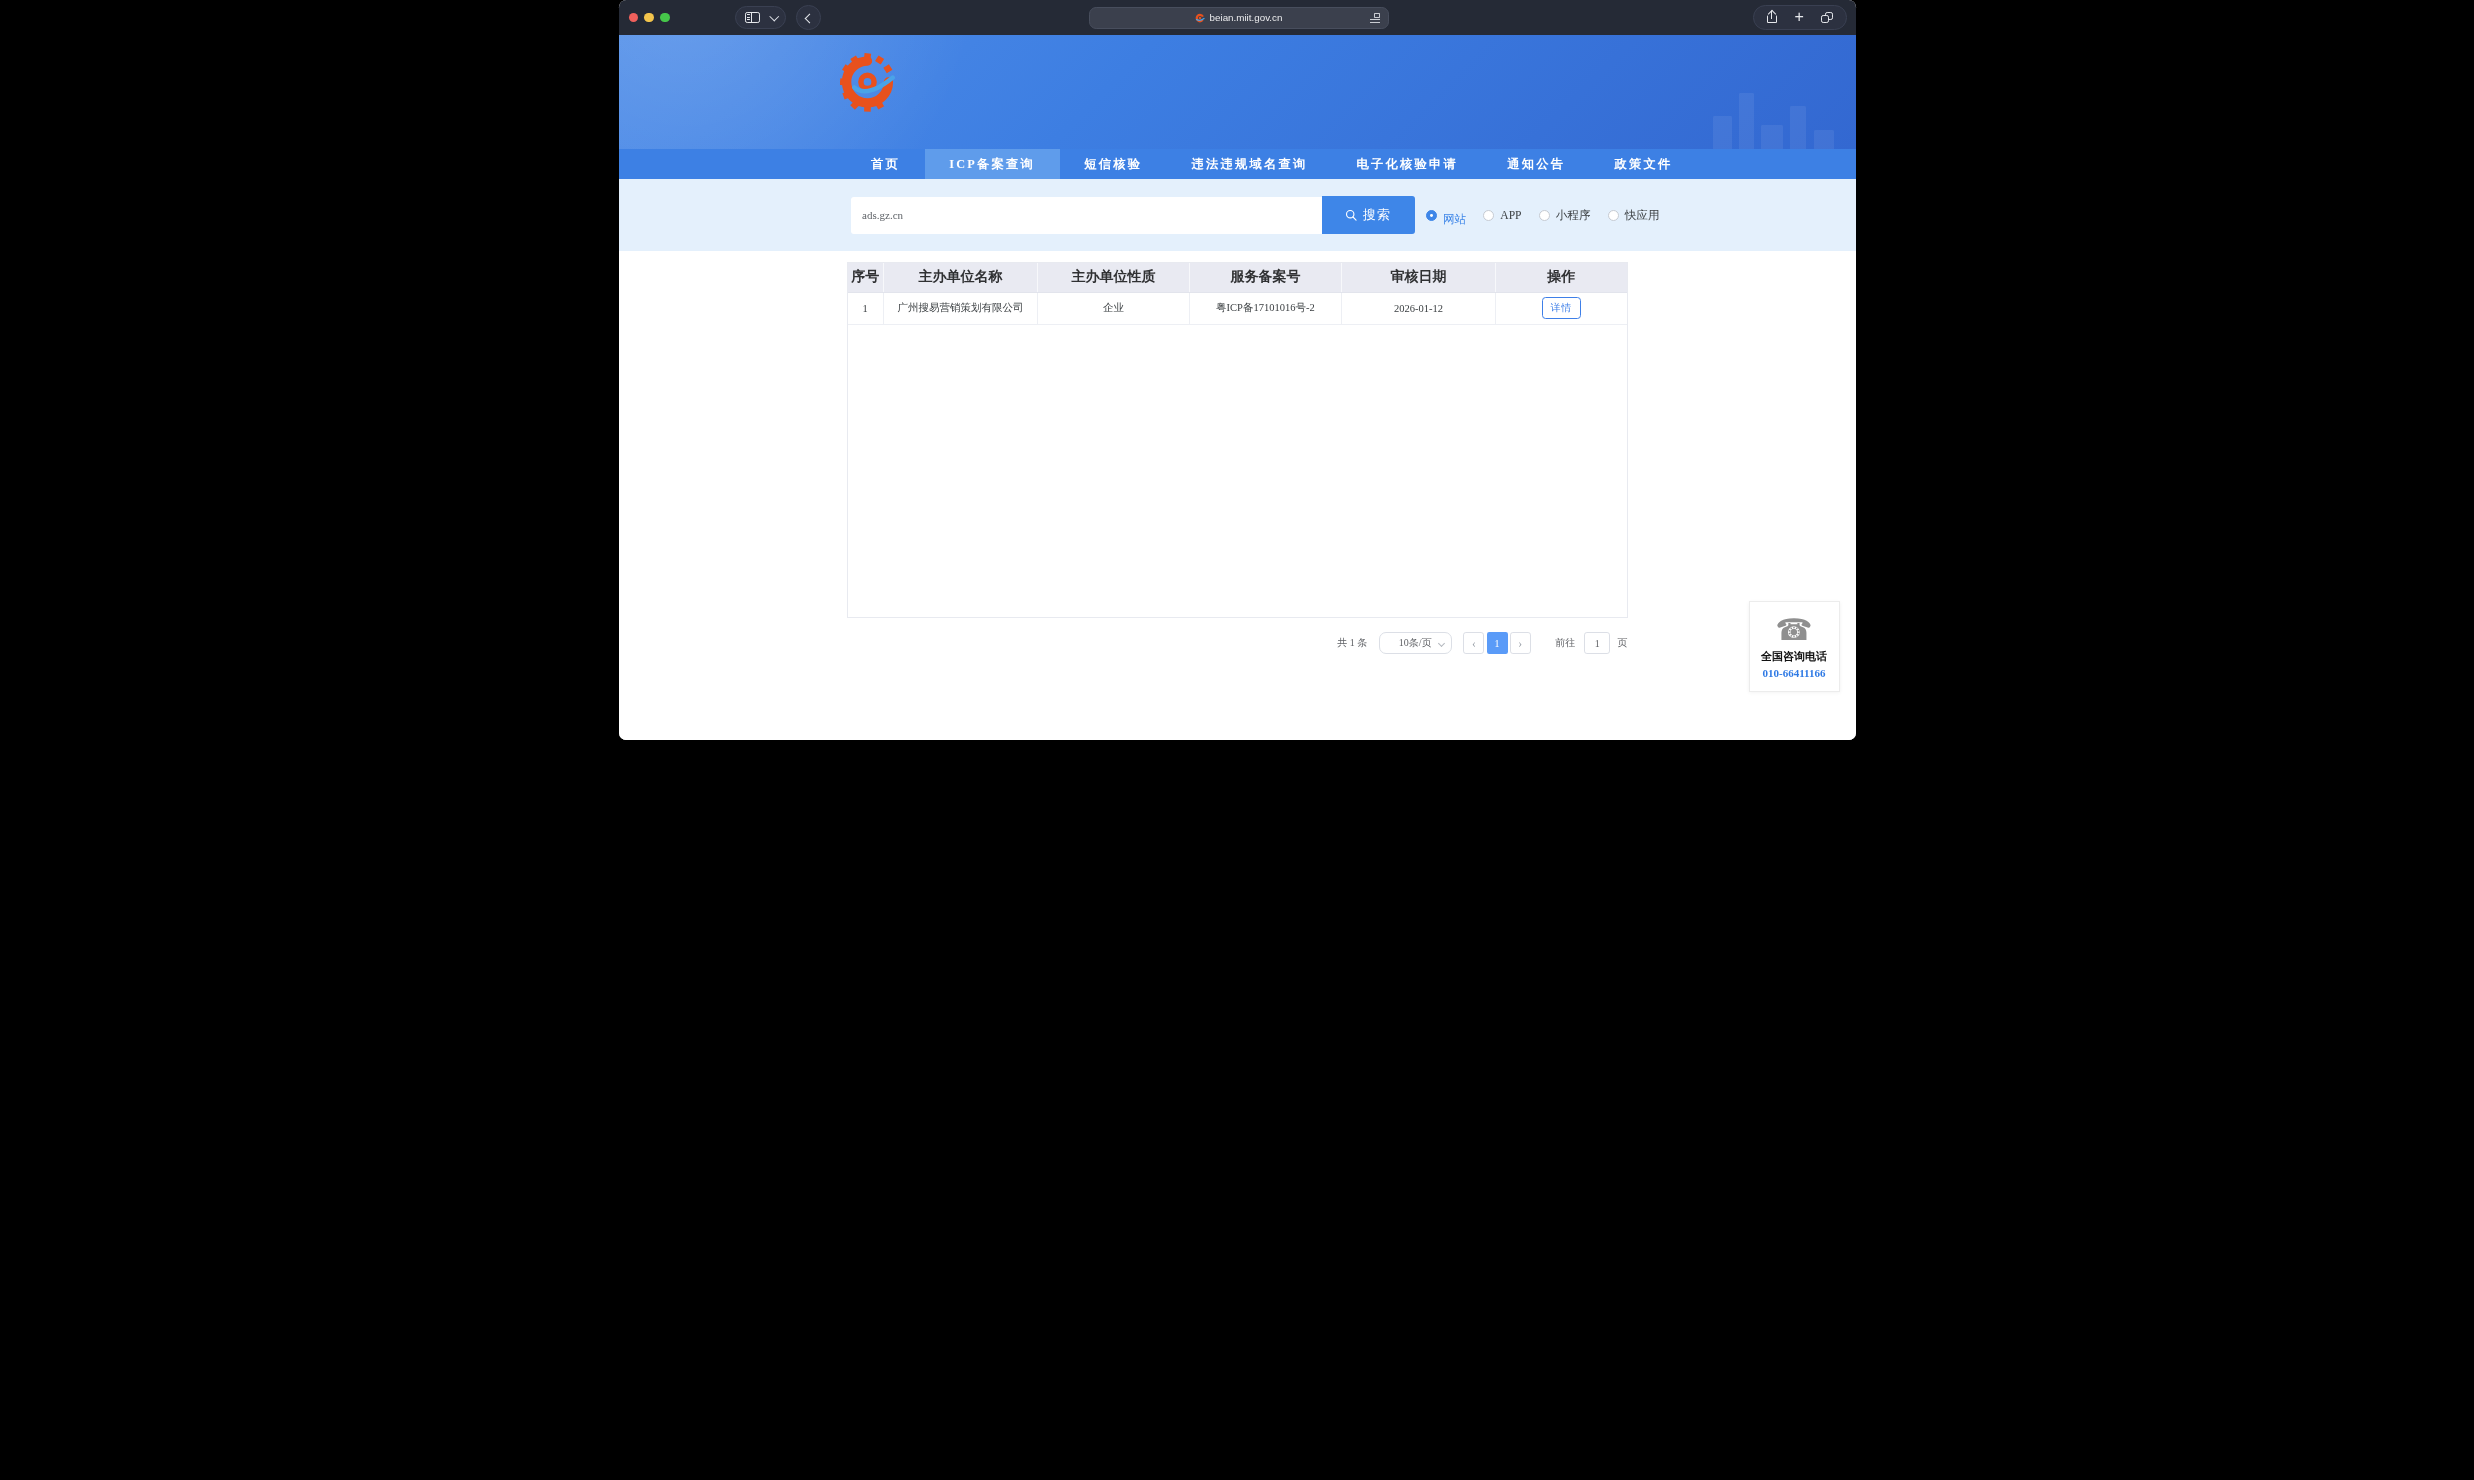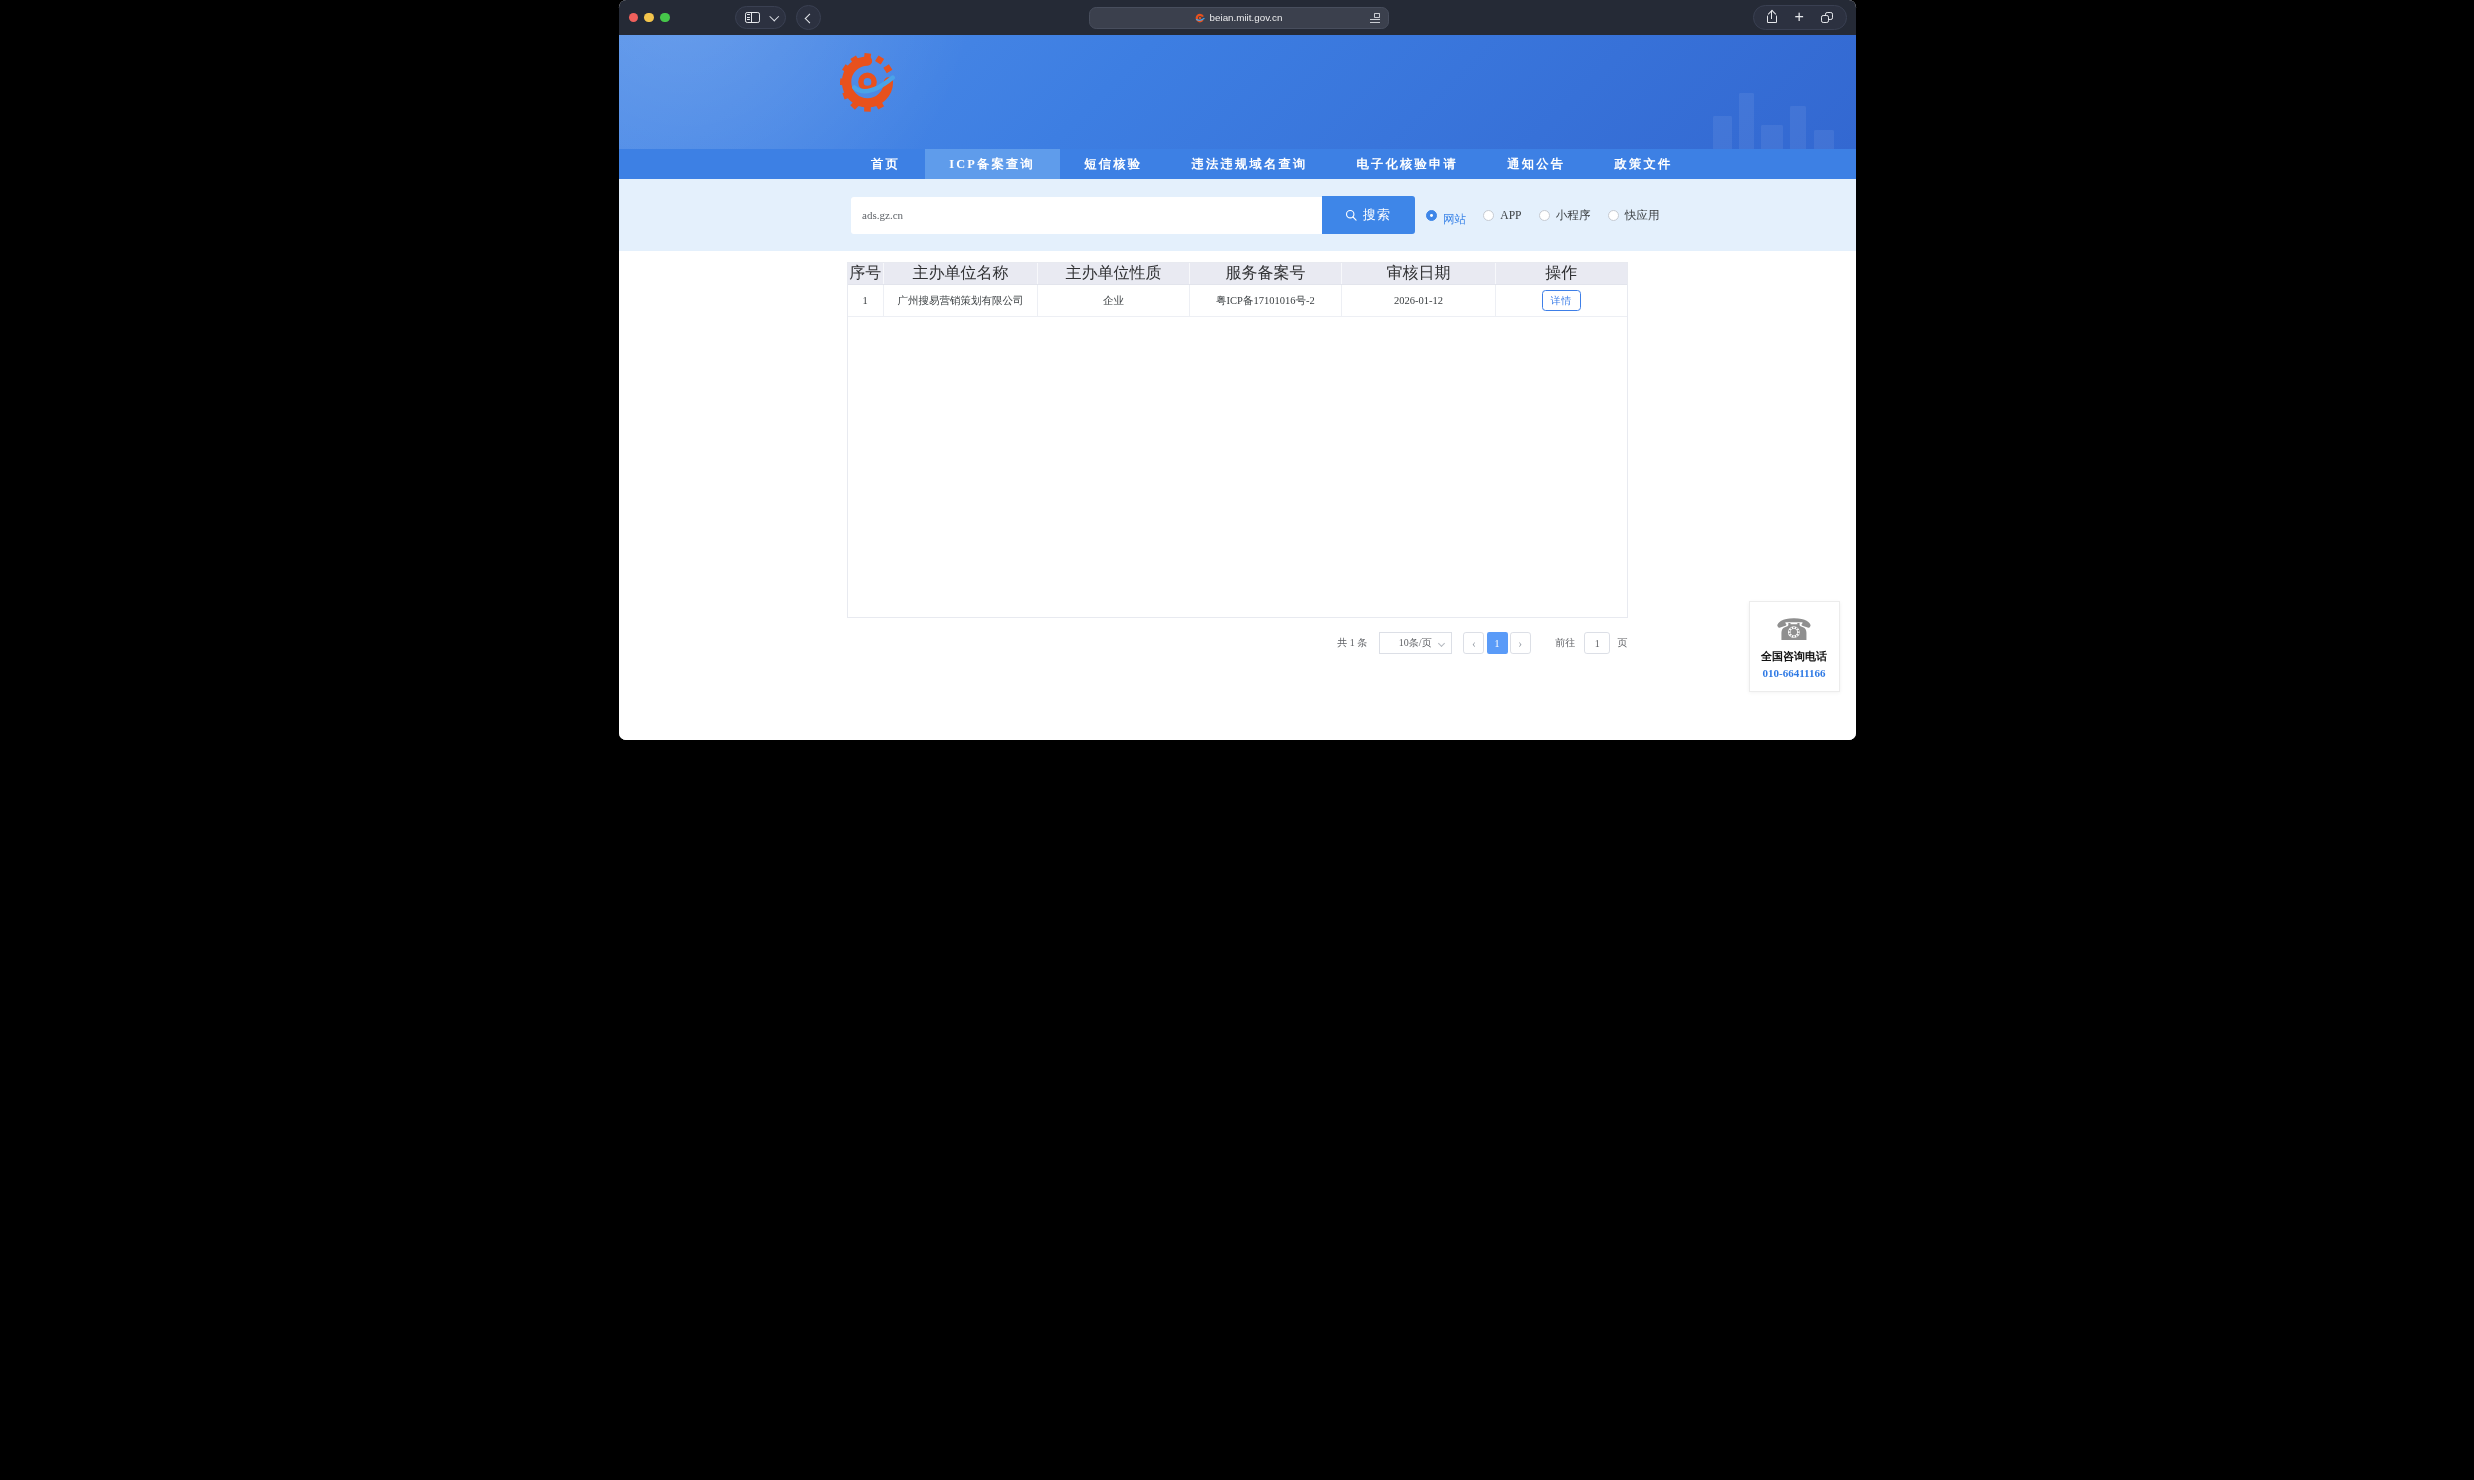--- a/index.html
+++ b/index.html
@@ -58,30 +58,30 @@
   .radio .dot { width:11px; height:11px; border-radius:50%; background:#fff; border:0.7px solid #c6cbd3; margin-right:5.8px; position:relative; flex:none; }
   .radio.selected .dot { background:#3e86e8; border-color:#3e86e8; }
   .radio.selected .dot::after { content:""; position:absolute; left:3.3px; top:3.3px; width:2.9px; height:2.9px; border-radius:50%; background:#fff; }
   .radio .lbl { font-size:11.6px; color:#3c4043; }
   .radio.selected .lbl { color:#3e86e8;margin-top:8px; }
 
   
   .content { position:relative; background:#fff; }
   .table-wrap { position:absolute; left:228px; top:11px; width:781px; height:356px; border:0.7px solid #e8eaf0; }
   table.results { width:100%; border-collapse:collapse; table-layout:fixed; }
-  .results th { background:#e9eaf2; height:20px; font-size:16px; color:#303133; font-weight:400; border-right:0.7px solid #f7f8fb; border-bottom:0.7px solid #e2e4ec; }
+  .results th { background:#e9eaf2; height:29px; font-size:14px; color:#303133; font-weight:700; border-right:0.7px solid #f7f8fb; border-bottom:0.7px solid #e2e4ec; }
   .results th:last-child { border-right:none; }
   .results td { height:32px; text-align:center; font-size:10.5px; color:#3c4043; border-right:0.7px solid #edeff4; border-bottom:0.7px solid #edeff4; background:#fff; }
   .results td:last-child { border-right:none; }
   .detail-btn { display:inline-block; border:0.7px solid #3e7fe8; color:#3e7fe8; background:#fff; border-radius:3.6px; font-size:10px; padding:2.9px 8px; cursor:pointer; font-family:"Liberation Serif","DejaVu Serif",serif; letter-spacing:0.7px; }
 
   
   .pagination { position:absolute; top:381px; left:228px; width:781px; display:flex; align-items:center; justify-content:flex-end; font-family:"Liberation Serif","DejaVu Serif",serif; color:#606266; font-size:10px; }
   .pg-total { margin-right:11.6px; }
-  .pg-size { position:relative; width:73px; height:22px; border:0.7px solid #dcdfe6; border-radius:0; background:#fff; display:flex; align-items:center; justify-content:center; cursor:pointer; margin-right:11.6px; }
+  .pg-size { position:relative; width:73px; height:22px; border:0.7px solid #dcdfe6; border-radius:7px; background:#fff; display:flex; align-items:center; justify-content:center; cursor:pointer; margin-right:11.6px; }
   .pg-size .caret { position:absolute; right:6.5px; top:8px; width:5px; height:5px; border-right:1px solid #b4b8bf; border-bottom:1px solid #b4b8bf; transform:rotate(45deg); }
   .pg-arrow { width:21px; height:22px; border:0.7px solid #dcdfe6; border-radius:2.9px; background:#fff; display:flex; align-items:center; justify-content:center; color:#9aa0a8; font-size:11.6px; cursor:pointer; }
   .pg-page { width:21px; height:22px; border-radius:2.2px; background:#5a9bf8; color:#fff; display:flex; align-items:center; justify-content:center; margin:0 2.2px; font-size:10px; cursor:pointer; }
   .pg-goto { margin-left:24.6px; margin-right:9px; }
   .pg-input { width:26px; height:22px; border:0.7px solid #dcdfe6; border-radius:2.9px; text-align:center; font-size:10px; color:#606266; outline:none; margin-right:7.2px; font-family:"Liberation Serif","DejaVu Serif",serif; }
 
   
   .phone-card { position:absolute; right:16px; top:350px; width:91px; height:91px; background:#fff; border:0.7px solid #ececec; box-shadow:0 0.7px 4.3px rgba(0,0,0,0.06); display:flex; flex-direction:column; align-items:center; justify-content:center; }
   .phone-glyph { font-size:30px; line-height:32px; color:#8f8f8f; }
   .phone-label { font-size:11px; font-weight:700; color:#111; margin-top:2.9px; white-space:nowrap; }

